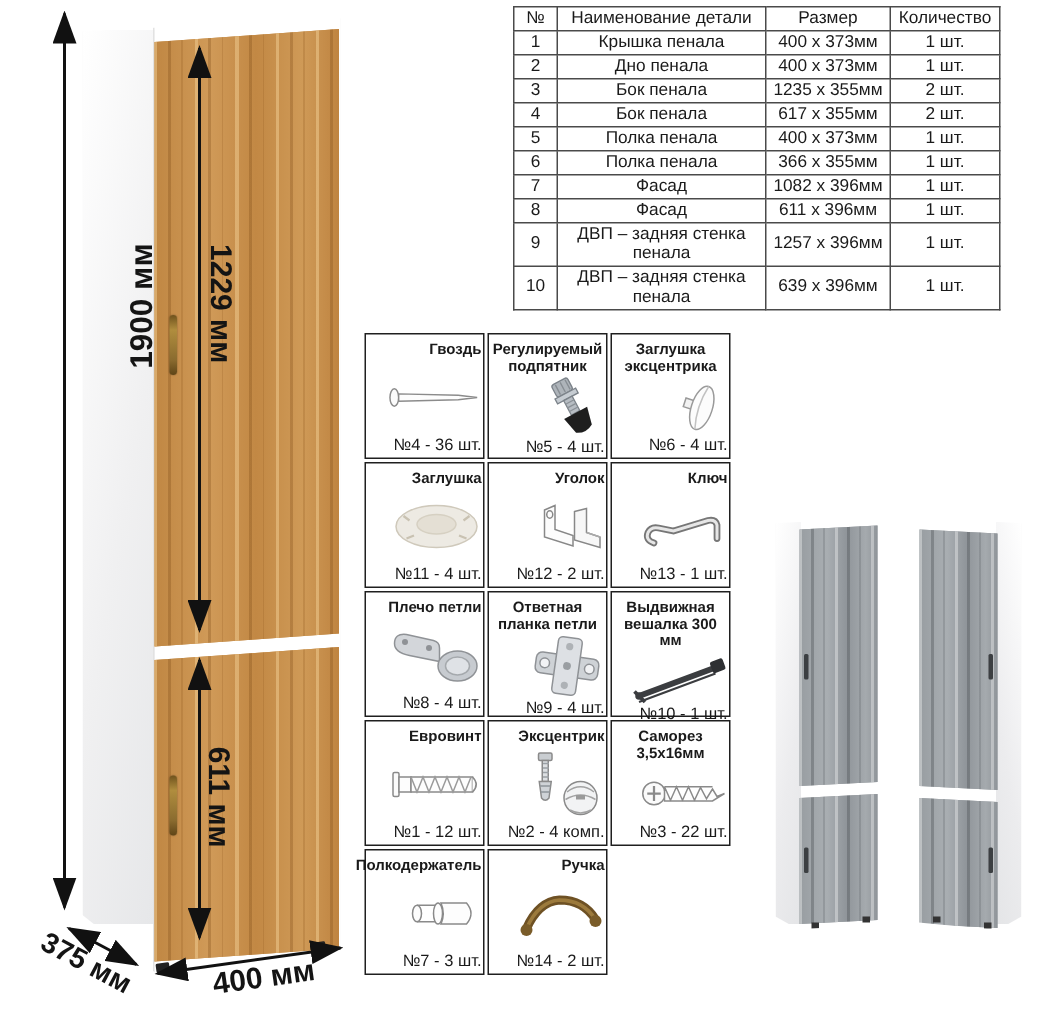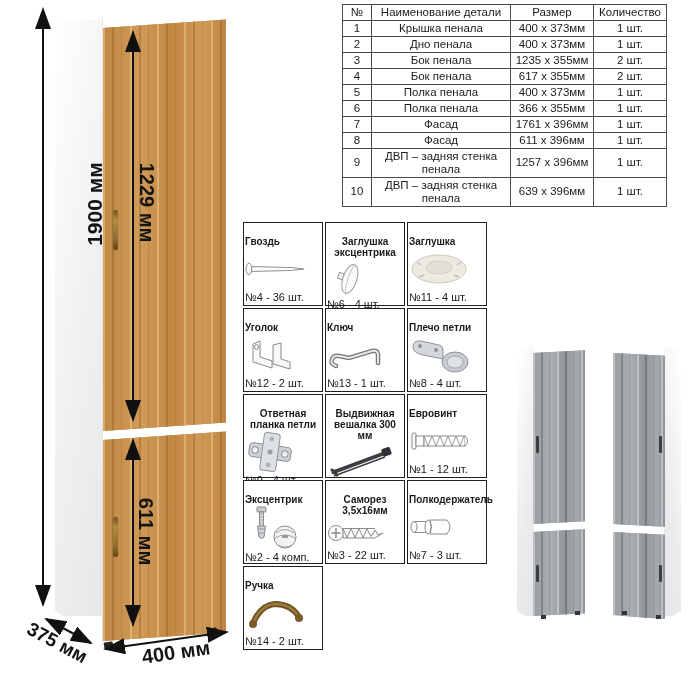--- a/index.html
+++ b/index.html
@@ -44,21 +44,21 @@
   .parts-table .c-num{width:22px;}
   .parts-table .c-name{width:132px;text-align:center;}
   .parts-table .c-size{width:76px;}
   .parts-table .c-qty{width:66px;}
   .parts-table tr{height:16px;}
 
   
   .hw-grid{position:absolute;left:243px;top:222px;display:grid;
     grid-template-columns:80px 80px 80px;grid-auto-rows:84px;gap:2px;}
   .hw-cell{border:1.5px solid #1f1f1f;background:#fff;display:flex;flex-direction:column;
-    align-items:flex-start;justify-content:space-between;padding:13px 1px 2px 1px;box-sizing:border-box;}
+    align-items:flex-end;justify-content:space-between;padding:5px 1px 2px 1px;box-sizing:border-box;}
   .hw-empty{border:none;}
   .hw-title{font-size:10px;font-weight:bold;text-align:center;line-height:1.12;}
   .hw-count{font-size:11px;font-weight:normal;text-align:center;}
   .hw-icon{flex:1;display:flex;align-items:center;justify-content:center;}
 
   
   .graywood{background-color:#9ca1a5;background-image:
     repeating-linear-gradient(90deg, rgba(255,255,255,.35) 0 2px, rgba(0,0,0,0) 2px 8px,
       rgba(60,64,68,.32) 8px 10px, rgba(0,0,0,0) 10px 16px,
       rgba(90,95,100,.26) 16px 17px, rgba(0,0,0,0) 17px 24px),
@@ -160,21 +160,21 @@
     </tr>
     <tr>
       <td class="c-num">6</td>
       <td class="c-name">Полка пенала</td>
       <td class="c-size">366 x 355мм</td>
       <td class="c-qty">1 шт.</td>
     </tr>
     <tr>
       <td class="c-num">7</td>
       <td class="c-name">Фасад</td>
-      <td class="c-size">1761 x 396мм</td>
+      <td class="c-size">1082 x 396мм</td>
       <td class="c-qty">1 шт.</td>
     </tr>
     <tr>
       <td class="c-num">8</td>
       <td class="c-name">Фасад</td>
       <td class="c-size">611 x 396мм</td>
       <td class="c-qty">1 шт.</td>
     </tr>
     <tr style="height:27px;">
       <td class="c-num">9</td>
@@ -197,20 +197,36 @@
       <div class="hw-title">Гвоздь</div>
       <div class="hw-icon">
         <svg width="62" height="16" viewBox="0 0 64 16">
           <ellipse cx="4" cy="8" rx="3" ry="6" fill="#fbfbfb" stroke="#8b8b8b"></ellipse>
           <path d="M7 5.5 L48 6.5 L61 8 L48 9.5 L7 10.5 Z" fill="#fdfdfd" stroke="#8b8b8b"></path>
         </svg>
       </div>
       <div class="hw-count">№4 - 36 шт.</div>
     </div>
 
+    <div class="hw-cell">
+      <div class="hw-title">Регулируемый подпятник</div>
+      <div class="hw-icon">
+        <svg width="42" height="42" viewBox="0 0 42 46">
+          <g transform="rotate(-28 21 23)">
+            <rect x="14" y="2" width="13" height="10" rx="2" fill="#aeb4ba" stroke="#7c838a"></rect>
+            <path d="M17 3 v8 M21 3 v8 M25 3 v8" stroke="#878d93" stroke-width="1"></path>
+            <rect x="12" y="12" width="17" height="4" fill="#c6ccd2" stroke="#7c838a"></rect>
+            <rect x="17" y="16" width="7" height="12" fill="#b7bdc3" stroke="#7c838a"></rect>
+            <path d="M17 19 h7 M17 22 h7 M17 25 h7" stroke="#8b9197" stroke-width="1"></path>
+            <path d="M11 28 L30 28 L27 41 Q20.5 45 14 41 Z" fill="#1e1e1e"></path>
+          </g>
+        </svg>
+      </div>
+      <div class="hw-count">№5 - 4 шт.</div>
+    </div>
 
     <div class="hw-cell">
       <div class="hw-title">Заглушка эксцентрика</div>
       <div class="hw-icon">
         <svg width="40" height="40" viewBox="0 0 40 40">
           <g transform="rotate(18 20 20)">
             <rect x="11" y="17" width="8" height="6" fill="#f2f2f2" stroke="#9a9a9a"></rect>
             <ellipse cx="23" cy="20" rx="7" ry="15" fill="#fcfcfc" stroke="#9a9a9a"></ellipse>
             <path d="M23 5 Q19 20 23 35" fill="none" stroke="#c2c2c2"></path>
           </g>

